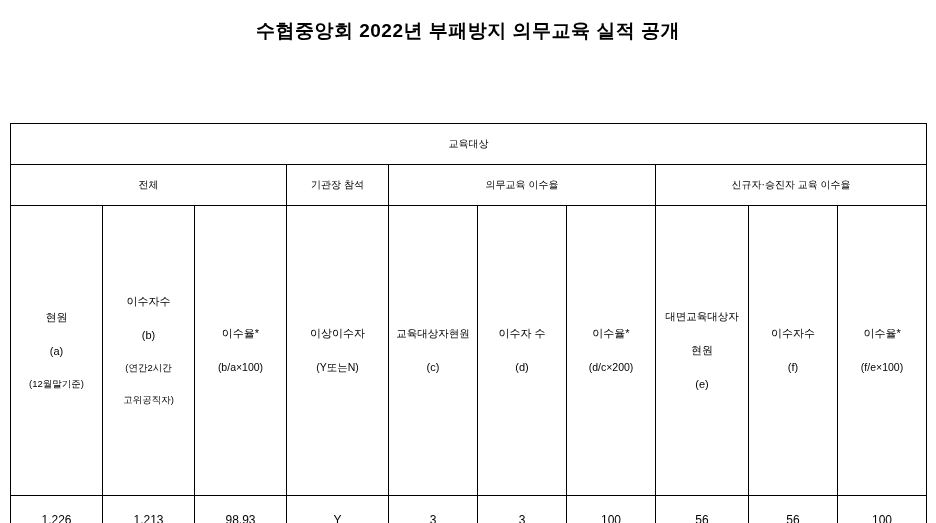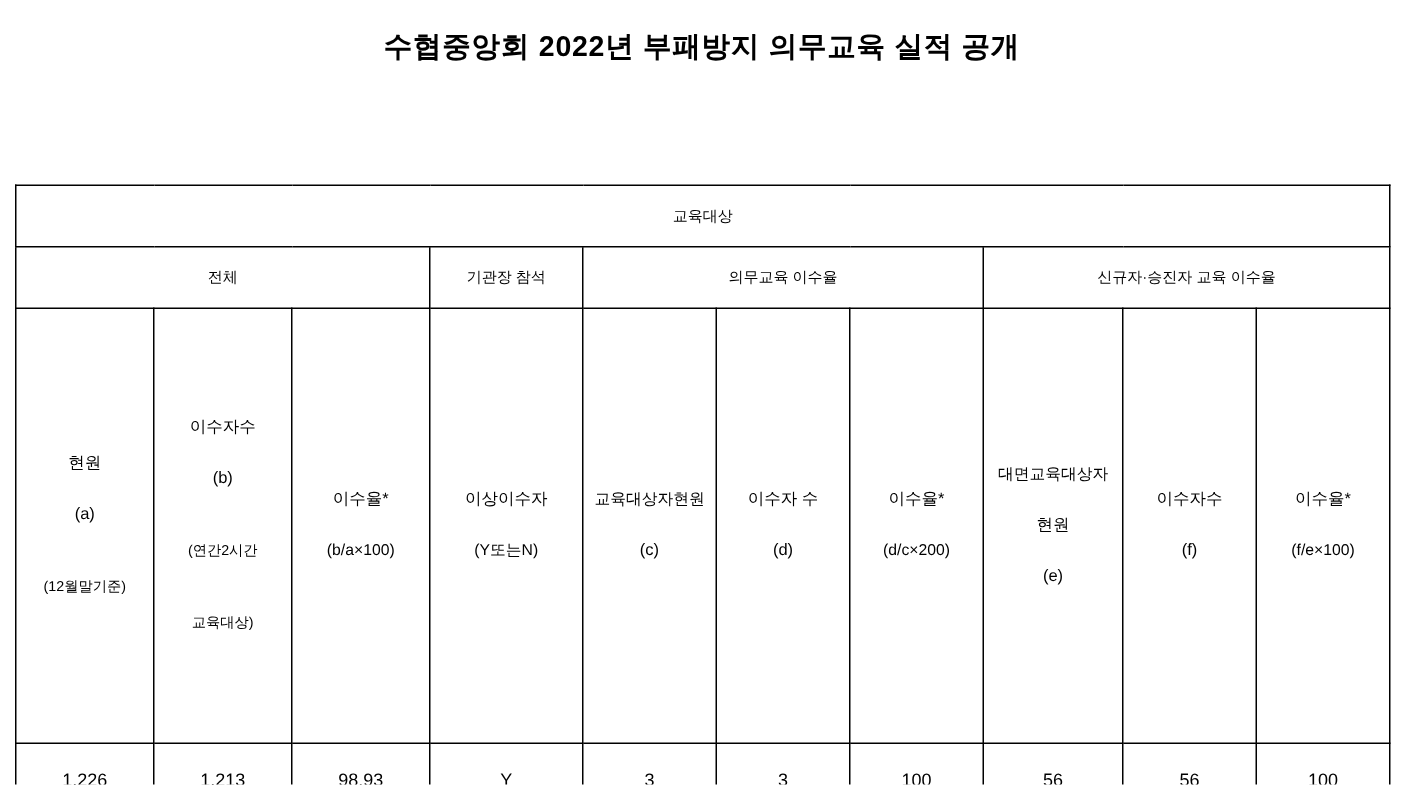--- a/index.html
+++ b/index.html
@@ -63,21 +63,20 @@
     height: 49px;
     font-size: 12px;
   }
   .head-cell-inner {
     line-height: 1.55;
     padding: 0 2px;
     white-space: pre-line;
   }
   .head-cell-inner .sm {
     font-size: 9.5px;
-    margin-top: 16px;
   }
   .head-cell-inner .mid {
     font-size: 10.5px;
   }
 </style>
 </head>
 <body>
 
 <div class="page">
 
@@ -113,21 +112,21 @@
               <div>현원</div>
               <div>(a)</div>
               <div class="sm">(12월말기준)</div>
             </div>
           </td>
           <td>
             <div class="head-cell-inner">
               <div>이수자수</div>
               <div>(b)</div>
               <div class="sm">(연간2시간</div>
-              <div class="sm">교육대상)</div>
+              <div class="sm">고위공직자)</div>
             </div>
           </td>
           <td>
             <div class="head-cell-inner">
               <div>이수율*</div>
               <div class="mid">(b/a×100)</div>
             </div>
           </td>
           <td>
             <div class="head-cell-inner">

